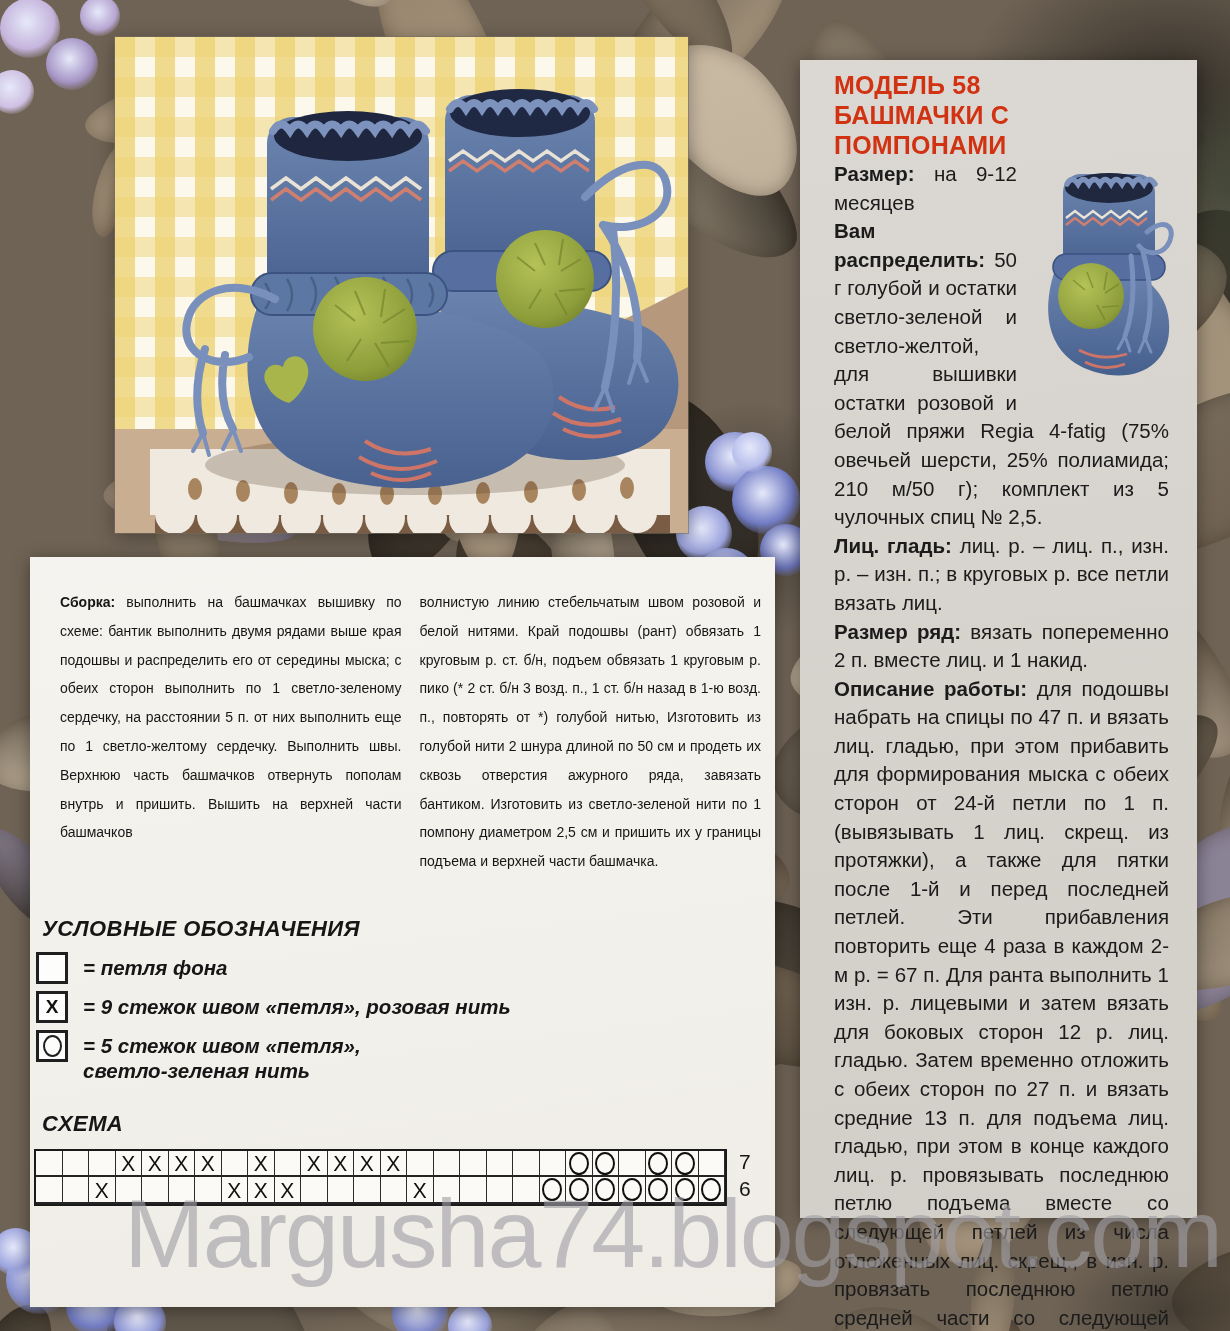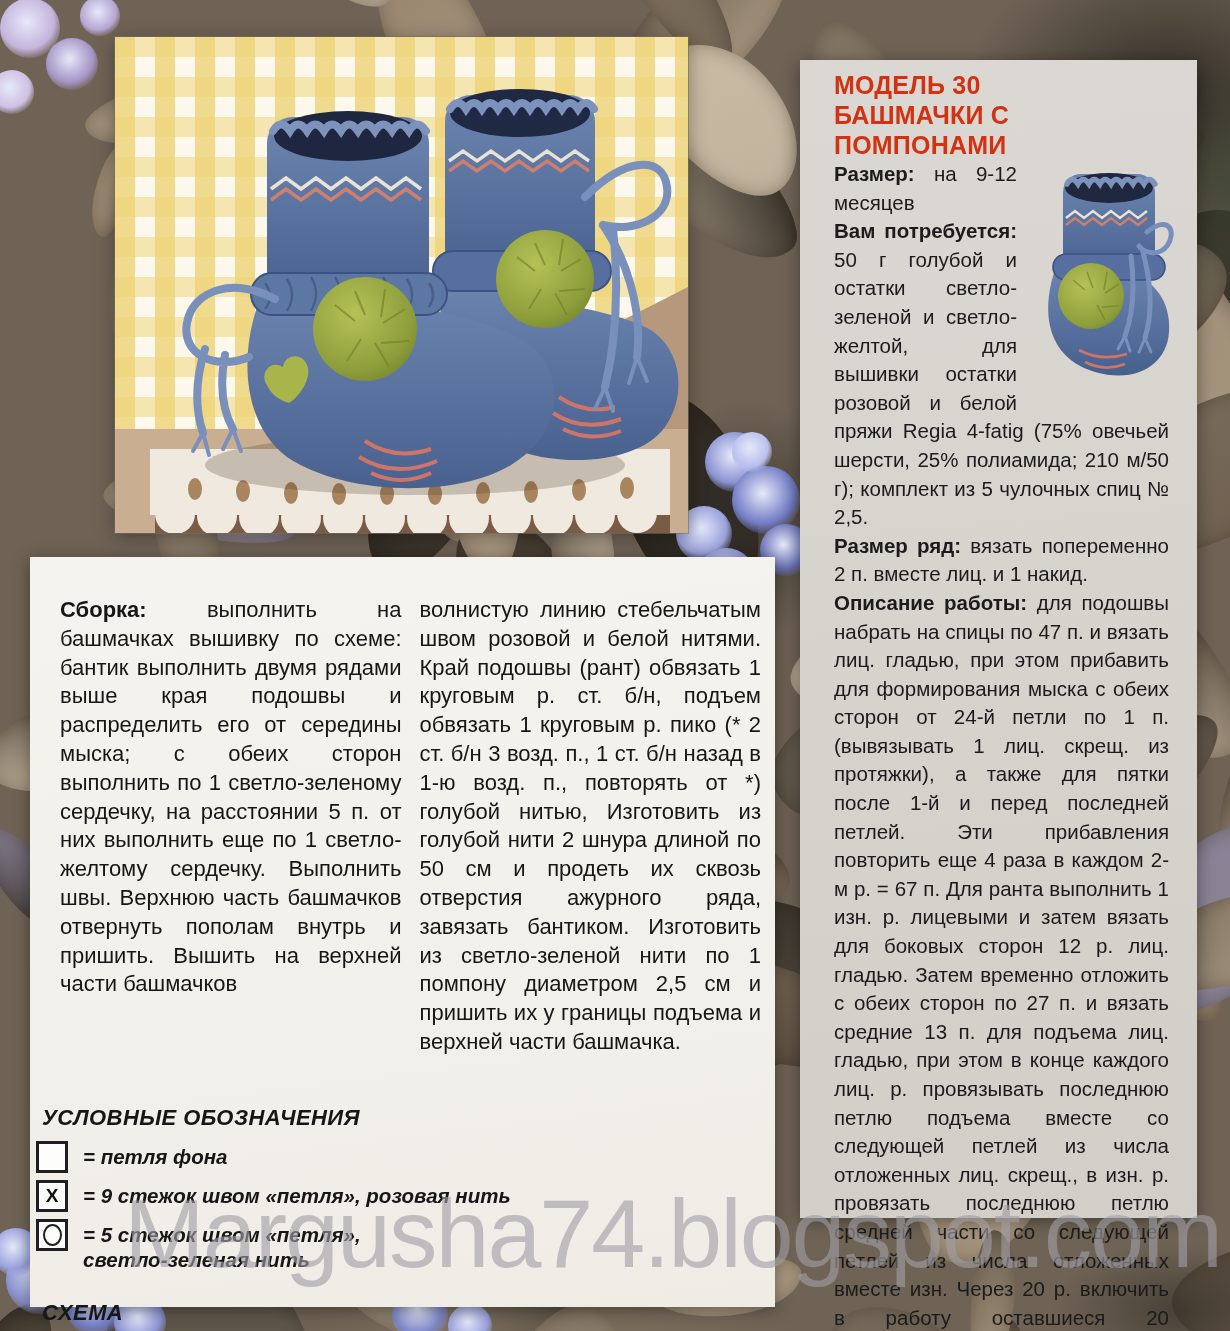--- a/index.html
+++ b/index.html
@@ -20,21 +20,21 @@
         box-shadow:0 3px 16px rgba(0,0,0,.4);color:#1b1b1b;}
   .rtitle{margin:0;color:#d13212;font-weight:700;font-size:25px;line-height:30px;letter-spacing:.2px;}
   .cutout{float:right;width:150px;height:224px;margin:2px -8px 4px 10px;}
   p.rp{margin:0;font-size:20.5px;line-height:28.6px;text-align:justify;}
   p.rp b{font-weight:700;}
   
   #left-panel{position:absolute;left:30px;top:557px;width:745px;height:750px;z-index:2;
         background:linear-gradient(173deg,#f5f3ef,#f2f0ea 60%,#efece6);
         box-sizing:border-box;padding-top:17px;box-shadow:0 3px 16px rgba(0,0,0,.4);color:#161616;}
   .cols{display:flex;gap:18px;padding:0 14px 0 30px;}
-  .col{flex:1;font-size:22px;line-height:28.8px;text-align:justify;}
+  .col{flex:1;font-size:14px;line-height:28.8px;text-align:justify;}
   .lhead{margin:0 0 0 12px;font-style:italic;font-weight:700;font-size:22px;letter-spacing:.4px;}
   #legend-heading{margin-top:26px;}
   #legend-items{margin:10px 0 0 6px;font-weight:bold;}
   .legend-item{display:flex;align-items:flex-start;margin:7px 0;}
   .sym{flex:none;width:26px;height:26px;border:3px solid #1f1f1f;background:#fdfdfb;margin-right:15px;
        display:flex;align-items:center;justify-content:center;font-size:19px;line-height:1;color:#111;}
   .sym .oval{width:15px;height:18px;border:2.4px solid #1f1f1f;border-radius:50%;}
   .legend-text{font-style:italic;font-size:20.5px;line-height:25px;padding-top:3px;white-space:pre-line;}
   #chart-heading{margin-top:28px;}
   #chart-wrap{position:relative;margin:12px 0 0 4px;height:262px;}
@@ -252,21 +252,21 @@
         <g stroke="#75862c" stroke-width="2" opacity="0.7">
           <path d="M220,268 l20,16 M240,254 l10,24 M270,252 l-4,28 M290,272 l-22,14 M294,304 l-28,2 M274,330 l-14,-24 M232,324 l14,-22"></path>
         </g>
         <path d="M160,262 C120,240 78,252 72,286 C66,318 102,334 134,320 M110,318 C104,350 108,374 118,392 M90,312 C80,344 80,372 88,396" fill="none" stroke="#7a90bc" stroke-width="8" stroke-linecap="round"></path>
         <path d="M118,392 l-10,20 M118,392 l8,22 M88,396 l-10,18 M88,396 l6,22" stroke="#7a90bc" stroke-width="4" stroke-linecap="round"></path>
       </g>
     </svg>
   </div>
 
   <section id="right-panel">
-    <h1 class="rtitle">МОДЕЛЬ 30</h1>
+    <h1 class="rtitle">МОДЕЛЬ 58</h1>
     <h2 class="rtitle">БАШМАЧКИ С ПОМПОНАМИ</h2>
     <div class="cutout">
       <svg width="150" height="224" viewBox="0 0 150 224">
         <defs>
           <linearGradient id="denim2" x1="0" y1="0" x2="0" y2="1">
             <stop offset="0" stop-color="#6d85b0"></stop>
               <stop offset="1" stop-color="#46608e"></stop>
           </linearGradient>
           <radialGradient id="pompom2" cx="0.4" cy="0.35" r="0.8">
             <stop offset="0" stop-color="#b4c257"></stop>
@@ -285,21 +285,22 @@
         <g stroke="#75862c" stroke-width="1.6" opacity="0.7">
           <path d="M46,118 l12,10 M60,110 l6,16 M80,110 l-3,18 M92,122 l-14,9 M92,144 l-17,1 M78,158 l-8,-15"></path>
         </g>
         <path d="M120,70 C142,52 150,70 140,84 C132,94 118,92 112,84 M116,90 C124,120 126,150 118,176 M104,94 C108,126 106,152 98,174" fill="none" stroke="#7a90bc" stroke-width="5" stroke-linecap="round"></path>
         <path d="M118,176 l-6,14 M118,176 l6,14 M98,174 l-7,13 M98,174 l5,15" stroke="#7a90bc" stroke-width="3" stroke-linecap="round"></path>
         <path d="M52,188 q22,12 48,4 M58,200 q20,10 40,2" stroke="#cf7568" stroke-width="2.8" fill="none"></path>
       </svg>
     </div>
     <div>
         <p class="rp"><b>Размер:</b><span> на 9-12 месяцев</span></p>
-        <p class="rp"><b>Вам потребуется:</b><span> 50 г голубой и остатки светло-зеленой и светло-желтой, для вышивки остатки розовой и белой пряжи Regia 4-fatig (75% овечьей шерсти, 25% полиамида; 210 м/50 г); комплект из 5 чулочных спиц № 2,5.</span></p>
+        <p class="rp"><b>Вам распределить:</b><span> 50 г голубой и остатки светло-зеленой и светло-желтой, для вышивки остатки розовой и белой пряжи Regia 4-fatig (75% овечьей шерсти, 25% полиамида; 210 м/50 г); комплект из 5 чулочных спиц № 2,5.</span></p>
+        <p class="rp"><b>Лиц. гладь:</b><span> лиц. р. – лиц. п., изн. р. – изн. п.; в круговых р. все петли вязать лиц.</span></p>
         <p class="rp"><b>Размер ряд:</b><span> вязать попеременно 2 п. вместе лиц. и 1 накид.</span></p>
         <p class="rp"><b>Описание работы:</b><span> для подошвы набрать на спицы по 47 п. и вязать лиц. гладью, при этом прибавить для формирования мыска с обеих сторон от 24-й петли по 1 п. (вывязывать 1 лиц. скрещ. из протяжки), а также для пятки после 1-й и перед последней петлей. Эти прибавления повторить еще 4 раза в каждом 2-м р. = 67 п. Для ранта выполнить 1 изн. р. лицевыми и затем вязать для боковых сторон 12 р. лиц. гладью. Затем временно отложить с обеих сторон по 27 п. и вязать средние 13 п. для подъема лиц. гладью, при этом в конце каждого лиц. р. провязывать последнюю петлю подъема вместе со следующей петлей из числа отложенных лиц. скрещ., в изн. р. провязать последнюю петлю средней части со следующей петлей из числа отложенных вместе изн. Через 20 р. включить в работу оставшиеся 20 отложенных петель и вязать на всех 47 п. верхнюю часть башмачка следующим образом: 2 р. лиц. глади, 1 ажурный ряд, 16 р. лиц. глади, 1 ажурный ряд и 15 р. лиц. глади. Затем все петли закрыть.</span></p>
       </div>
   </section>
 
   <section id="left-panel">
     <div class="cols">
       <p class="col"><b>Сборка:</b> <span>выполнить на башмачках вышивку по схеме: бантик выполнить двумя рядами выше края подошвы и распределить его от середины мыска; с обеих сторон выполнить по 1 светло-зеленому сердечку, на расстоянии 5 п. от них выполнить еще по 1 светло-желтому сердечку. Выполнить швы. Верхнюю часть башмачков отвернуть пополам внутрь и пришить. Вышить на верхней части башмачков</span></p>
       <p class="col"><span>волнистую линию стебельчатым швом розовой и белой нитями. Край подошвы (рант) обвязать 1 круговым р. ст. б/н, подъем обвязать 1 круговым р. пико (* 2 ст. б/н 3 возд. п., 1 ст. б/н назад в 1-ю возд. п., повторять от *) голубой нитью, Изготовить из голубой нити 2 шнура длиной по 50 см и продеть их сквозь отверстия ажурного ряда, завязать бантиком. Изготовить из светло-зеленой нити по 1 помпону диаметром 2,5 см и пришить их у границы подъема и верхней части башмачка.</span></p>
     </div>

